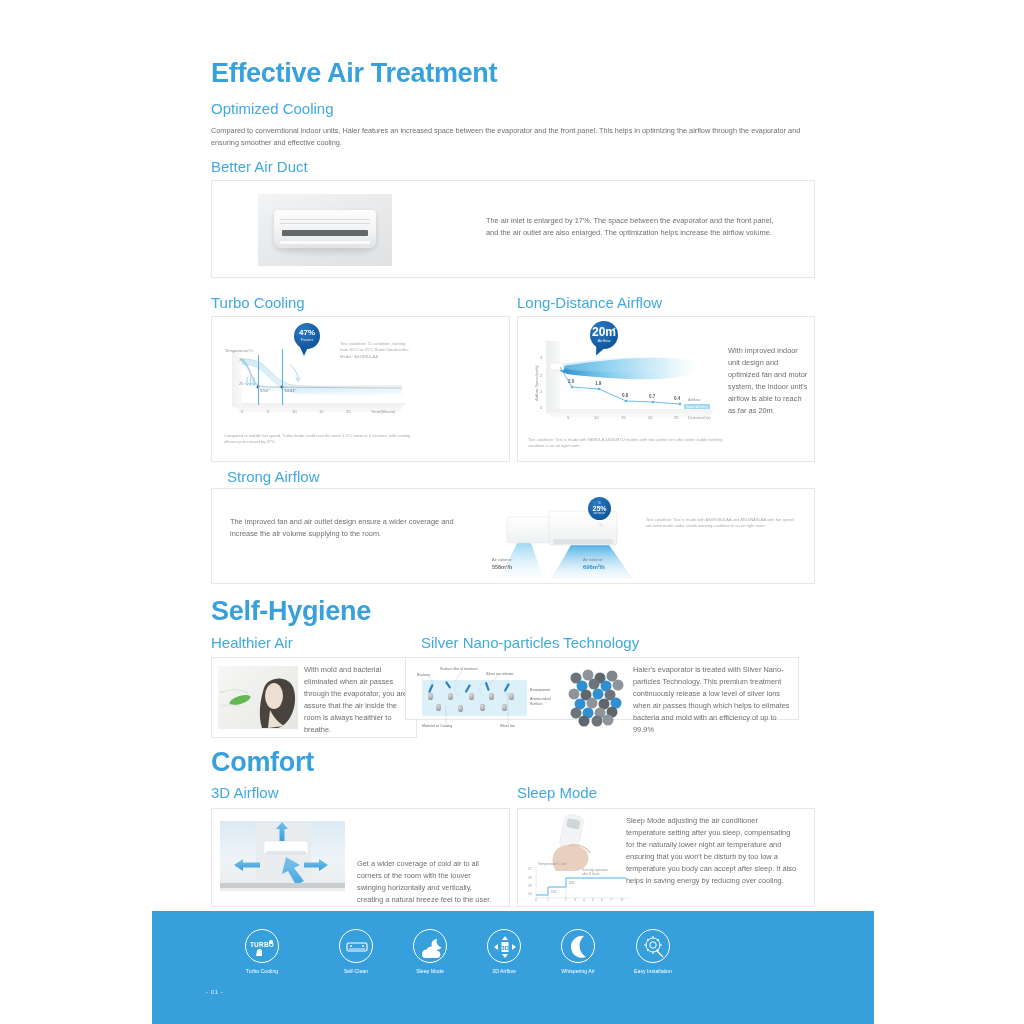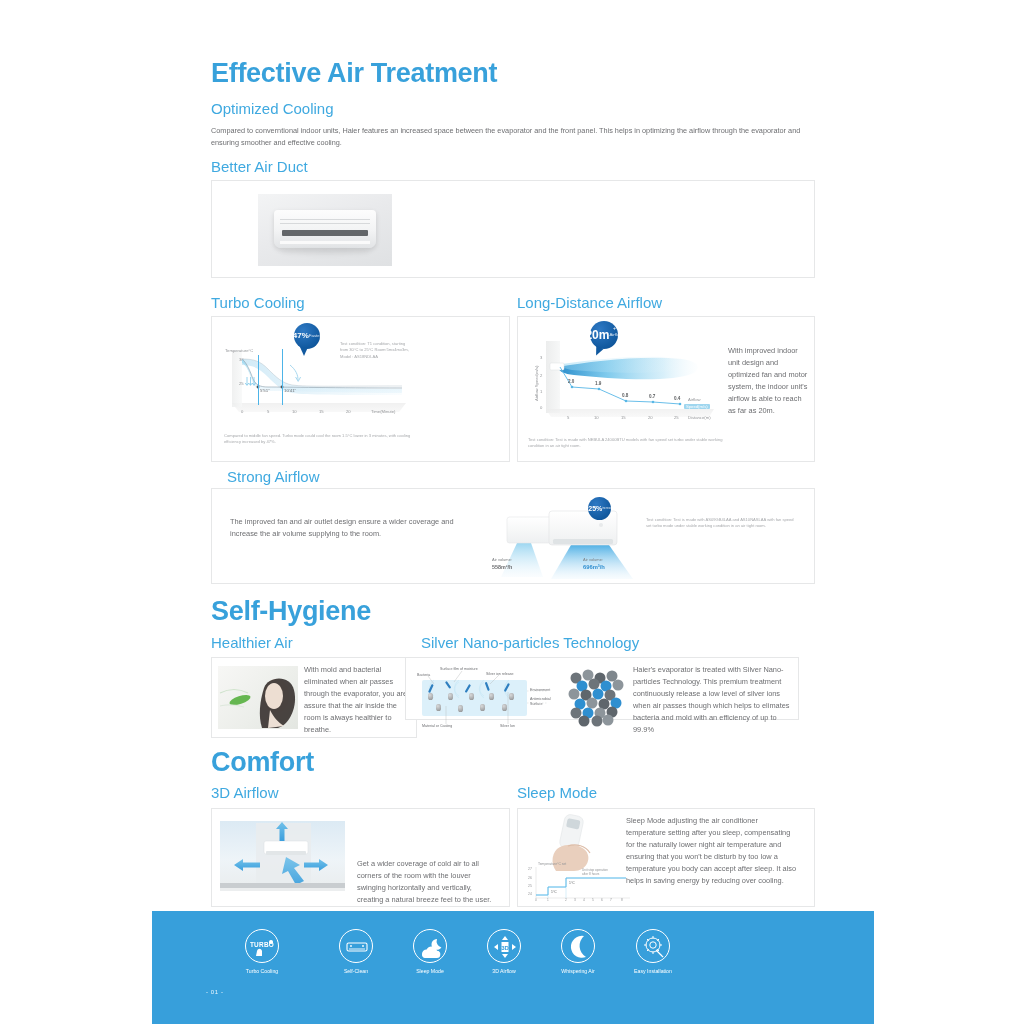--- a/index.html
+++ b/index.html
@@ -41,21 +41,21 @@
   .ac-unit{position:absolute;border-radius:4px 4px 7px 7px;
     background:linear-gradient(180deg,#fdfdfd 0%,#f2f3f4 55%,#e2e4e6 100%);
     box-shadow:0 2px 5px rgba(0,0,0,.13);}
   .ac-vent{position:absolute;background:#4b4f52;border-radius:1px;}
   .ac-line{position:absolute;background:#d7d9db;}
 
   
   .badge{
     position:absolute;border-radius:50%;
     background:radial-gradient(circle at 35% 30%,#2e79c4 0%,#11599f 70%,#0d4c8c 100%);
-    color:#fff;text-align:center;display:flex;flex-direction:row;
+    color:#fff;text-align:center;display:flex;flex-direction:column;
     align-items:center;justify-content:center;line-height:1;
   }
   .badge .bnum{font-weight:bold;}
   .badge .bsub{opacity:.85;}
   .badge-tail{
     position:absolute;width:0;height:0;border-left:4px solid transparent;
     border-right:4px solid transparent;border-top:9px solid #11599f;
   }
 
   
@@ -102,20 +102,21 @@
   <div class="panel" style="left:211px;top:180px;width:604px;height:98px;">
     <div class="photo ac-photo" style="left:46px;top:13px;width:134px;height:72px;">
       <div class="ac-unit" style="left:16px;top:16px;width:102px;height:38px;">
         <div class="ac-line" style="left:6px;top:9px;width:90px;height:1px;"></div>
         <div class="ac-line" style="left:6px;top:13px;width:90px;height:1px;"></div>
         <div class="ac-vent" style="left:8px;top:20px;width:86px;height:6px;opacity:.85;"></div>
         <div class="ac-line" style="left:6px;top:31px;width:90px;height:3px;background:#fafafa;"></div>
       </div>
       <div style="position:absolute;left:22px;top:55px;width:90px;height:6px;background:rgba(0,0,0,.05);filter:blur(2px);border-radius:50%;"></div>
     </div>
+    <div class="ptext" style="left:274px;top:34px;width:300px;">The air inlet is enlarged by 17%. The space between the evaporator and the front panel, and the air outlet are also enlarged. The optimization helps increase the airflow volume.</div>
   </div>
 
   <div class="h2" style="left:211px;top:294px;">Turbo Cooling</div>
 
   <div class="panel" style="left:211px;top:316px;width:299px;height:146px;">
 
     <div class="chart" style="left:4px;top:8px;width:190px;height:100px;">
 
       <div class="floor" style="left:16px;top:78px;width:174px;height:9px;
            clip-path:polygon(0 0,100% 0,96% 100%,4% 100%);opacity:.75;"></div>

